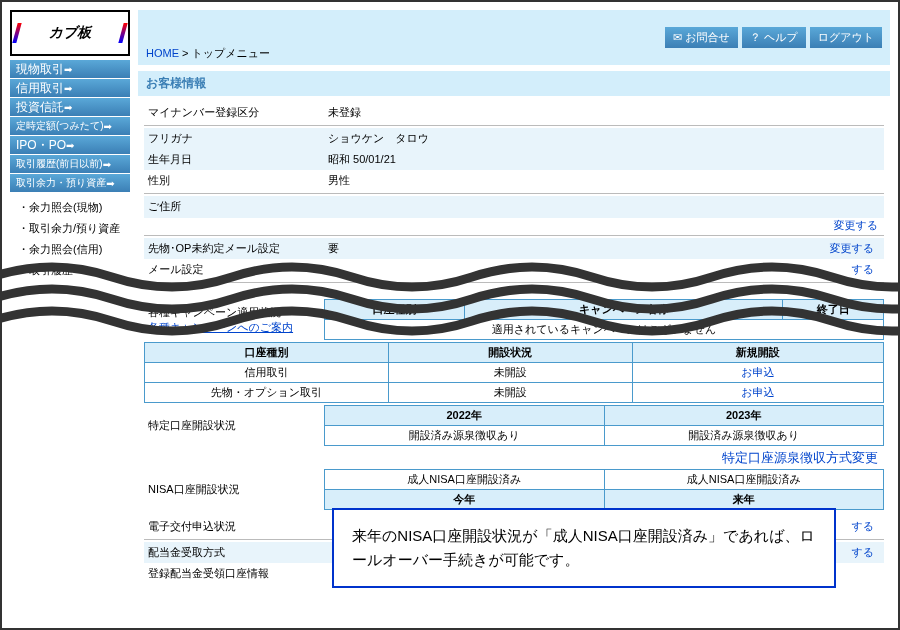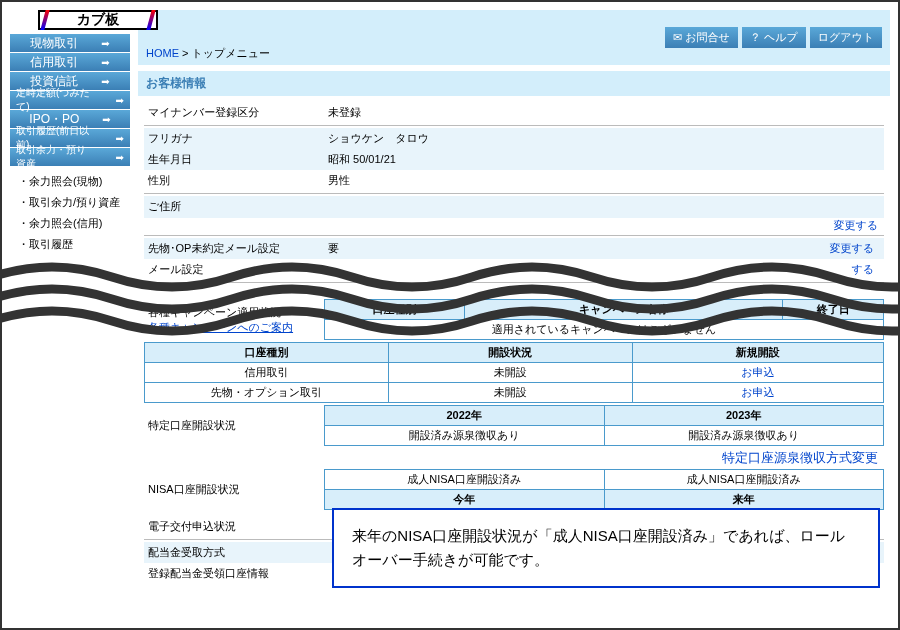--- a/index.html
+++ b/index.html
@@ -1,24 +1,24 @@
 <!DOCTYPE html>
 <html><head>
 <meta charset="utf-8">
 <style>
   * { box-sizing: border-box; margin: 0; padding: 0; }
   body { font-family: "MS PGothic", sans-serif; font-size: 12px; background: #fff; }
   .frame { width: 900px; height: 630px; border: 2px solid #333; position: relative; overflow: hidden; padding: 8px; }
   .app { display: flex; height: 100%; }
   .sidebar { width: 120px; flex-shrink: 0; }
-  .logo { width: 100%; height: 20px; border: 2px solid #000; display: flex; align-items: center; justify-content: center; font-weight: bold; font-size: 14px; background: #fff; position: relative; margin-left: 28px; }
+  .logo { width: 100%; height: 46px; border: 2px solid #000; display: flex; align-items: center; justify-content: center; font-weight: bold; font-size: 14px; font-style: italic; background: #fff; position: relative; }
   .logo::before { content:""; width:4px; height:20px; background: linear-gradient(to bottom, red, blue); position:absolute; left:3px; transform: skewX(-15deg);}
   .logo::after { content:""; width:4px; height:20px; background: linear-gradient(to bottom, red, blue); position:absolute; right:3px; transform: skewX(-15deg);}
   .nav { margin-top: 4px; }
-  .nav-btn { display:flex; align-items:center; justify-content:center; background:#4a9acc; background: linear-gradient(#5aa8d8,#3b7fb5); color:#fff; padding:3px 6px; margin-bottom:1px; cursor:pointer; font-size:12px; height:18px;gap:23px; }
+  .nav-btn { display:flex; align-items:center; justify-content:flex-start; background:#4a9acc; background: linear-gradient(#5aa8d8,#3b7fb5); color:#fff; padding:3px 6px; margin-bottom:1px; cursor:pointer; font-size:12px; height:18px; }
   .nav-btn.small { font-size:10px; }
   .arrow { font-size:10px; }
   .subnav { padding: 4px 4px 4px 8px; font-size: 11px; }
   .subnav div { padding: 3px 0; cursor:pointer; }
   .main { flex:1; margin-left:8px; display:flex; flex-direction:column; }
   .topbar { background:#d3eefb; padding:4px 8px; display:flex; justify-content:space-between; align-items:center; }
   .breadcrumb { font-size:11px;margin-top:32px; }
   .breadcrumb a { color:#0044cc; text-decoration:none; }
   .header-btns { display:flex; gap:4px; }
   .hb { background:#3b7fb5; background: linear-gradient(#5aa8d8,#3b7fb5); color:#fff; padding:3px 8px; font-size:11px; cursor:pointer; }
@@ -31,21 +31,21 @@
   .hr { border:0; border-top:1px solid #bbb; margin:2px 0; }
   .change-link { color:#0044cc; text-align:right; font-size:11px; padding-right:6px; cursor:pointer; }
   .right { text-align:right; }
   .campaign-link { color:#0044cc; text-decoration:underline; font-size:11px; cursor:pointer; padding-left:60px;}
   table.grid { border-collapse: collapse; width: 100%; font-size:11px; }
   table.grid th, table.grid td { border:1px solid #4a9acc; padding:2px 4px; text-align:center; }
   table.grid th { background:#d8eefa; }
   .apply-link { color:#0044cc; cursor:pointer; }
   .red-box { border:2px solid #c00; }
   .wave-container { position:absolute; left:-10px; right:-10px; top:255px; height:90px; pointer-events:none; }
-  .callout { border:2px solid #0033cc; background:#fff; padding:14px 18px; font-size:15px; line-height:1.6; position:absolute; left:330px; top:506px; width:548px; }
+  .callout { border:2px solid #0033cc; background:#fff; padding:14px 18px; font-size:15px; line-height:1.6; position:absolute; left:330px; top:506px; width:504px; }
   .row-flex { display:flex; align-items:stretch; }
   .row-label { width:180px; font-size:11px; padding:4px; display:flex; align-items:center; }
   .row-body { flex:1; }
   .tokutei-link { color:#0044cc; text-align:right; font-size:13px; cursor:pointer; padding:3px 6px 0 0;}
 </style>
 </head>
 <body>
 
 <div class="frame">
 <div class="app">

